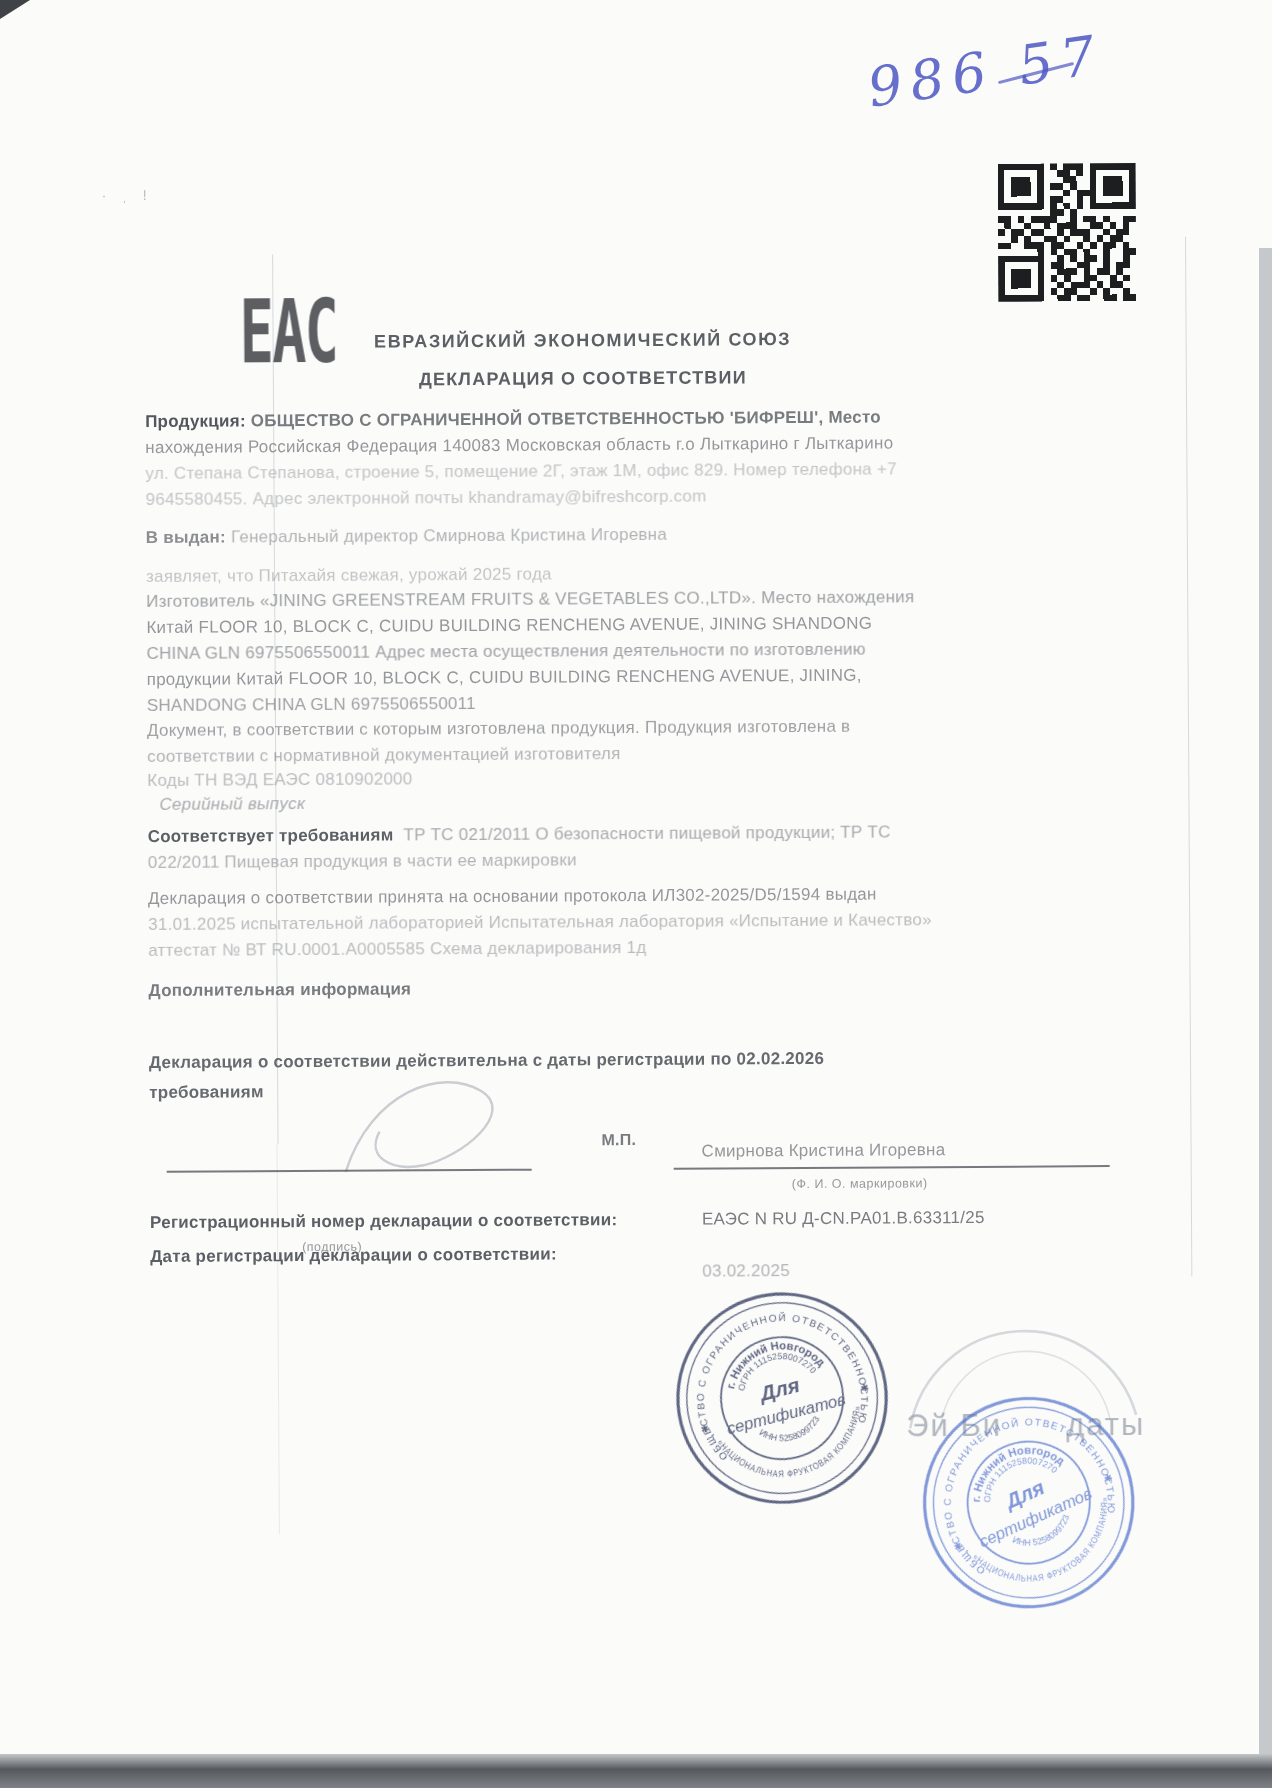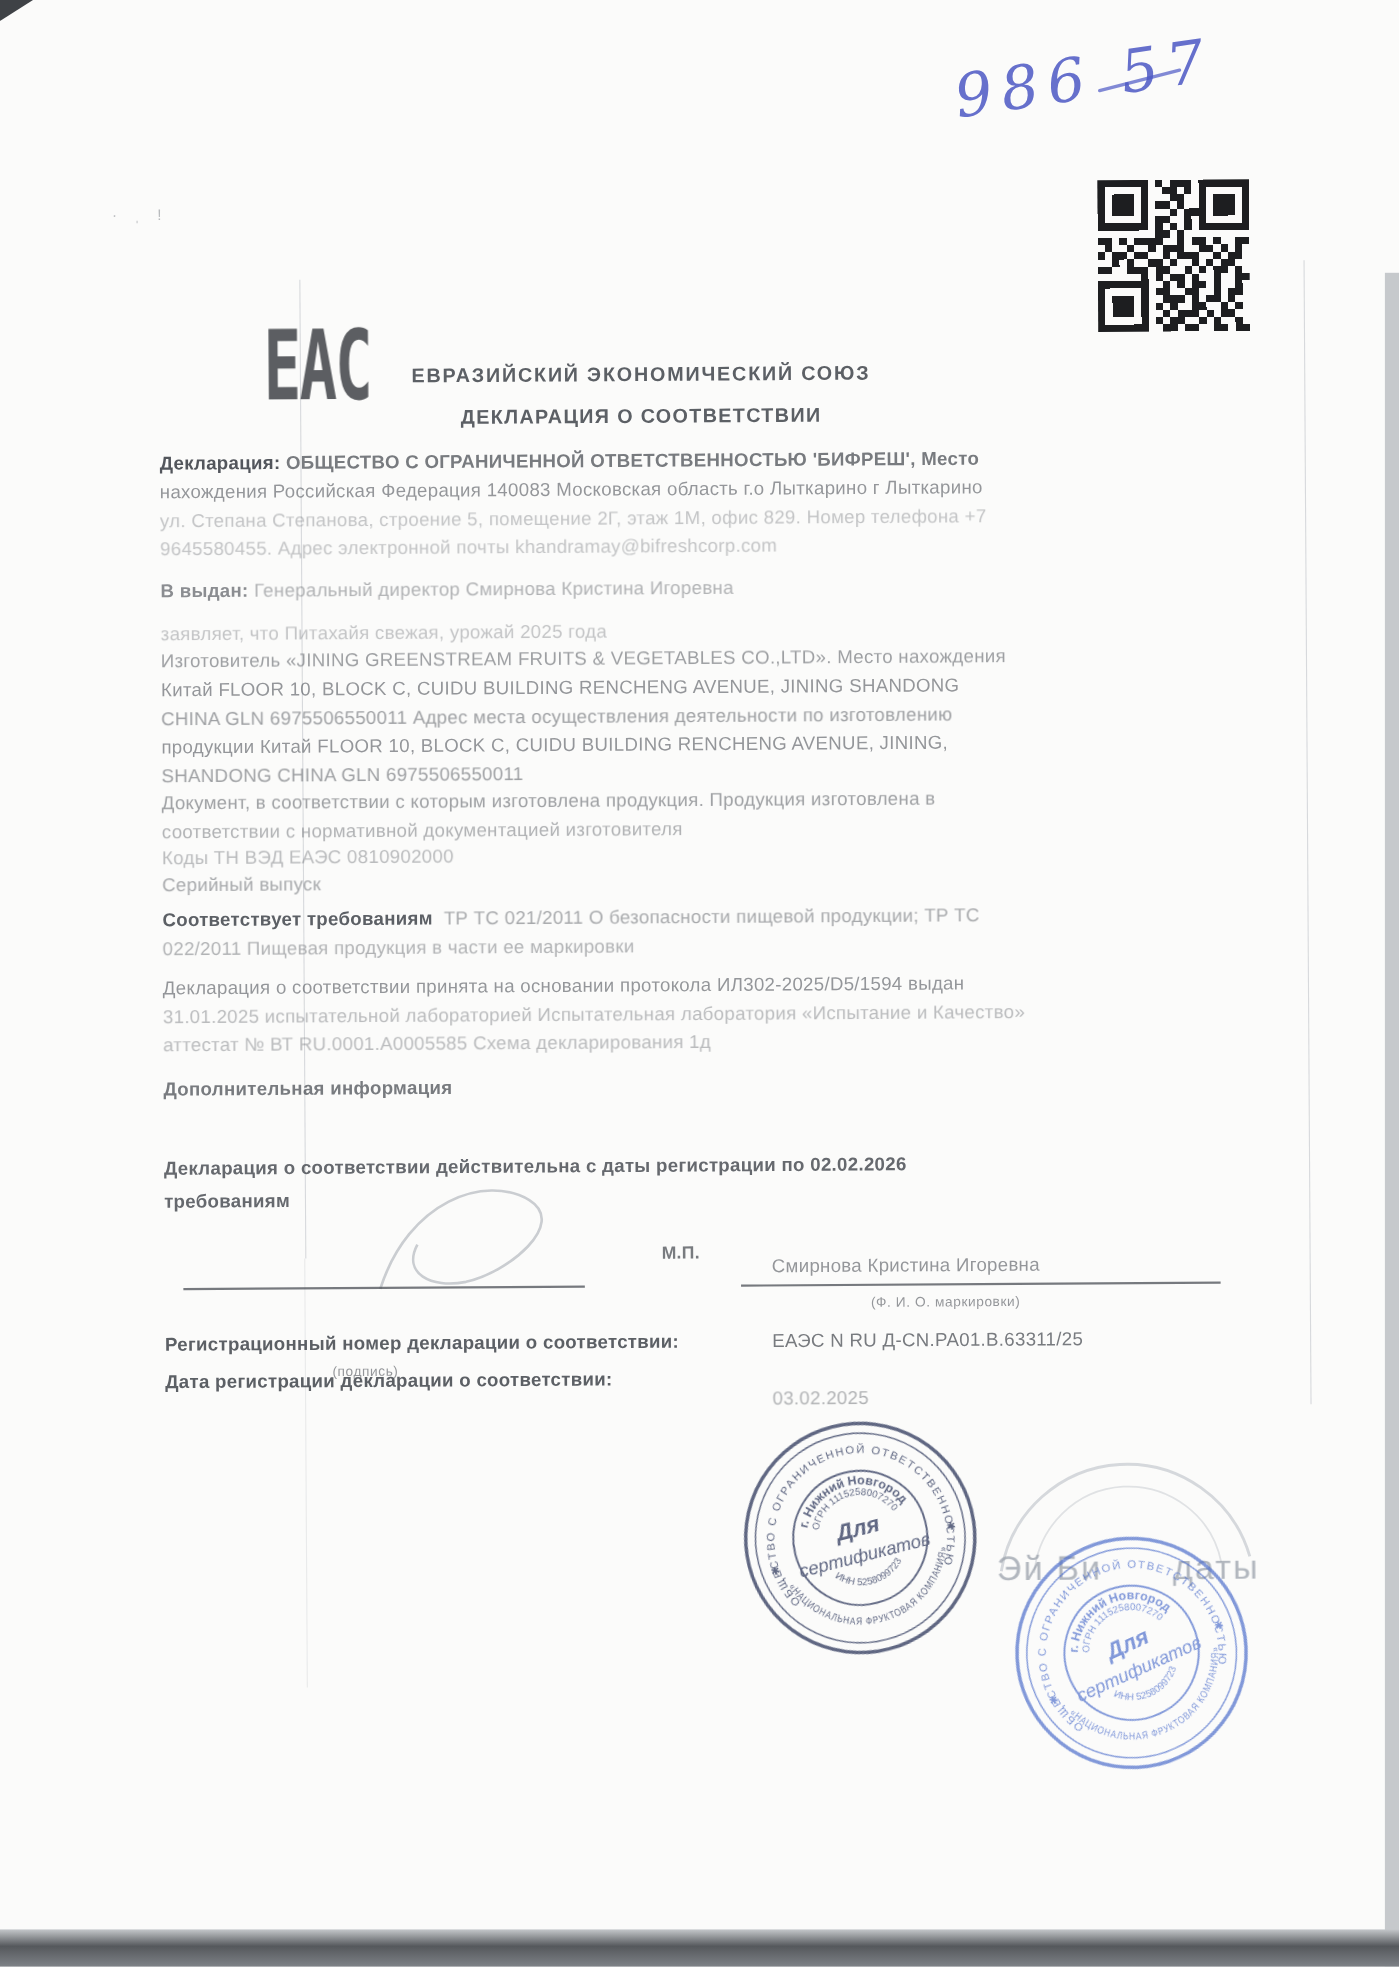--- a/index.html
+++ b/index.html
@@ -289,40 +289,40 @@
 
     <div class="fold" style="left:276px;top:252px;height:890px;"></div>
     <div class="fold" style="left:275px;top:1142px;height:390px;opacity:.5;"></div>
     <div class="fold" style="left:1189px;top:240px;height:1040px;"></div>
 
     <div id="eac-logo">ЕАС</div>
 
     <div class="title" style="top:330px;">ЕВРАЗИЙСКИЙ ЭКОНОМИЧЕСКИЙ СОЮЗ</div>
     <div class="title" style="top:368px;letter-spacing:1.2px;">ДЕКЛАРАЦИЯ О СООТВЕТСТВИИ</div>
 
-    <div class="ln" style="left:148px;top:407px;"><span class="b o90">Декларация:</span> <span class="b o70">ОБЩЕСТВО С ОГРАНИЧЕННОЙ ОТВЕТСТВЕННОСТЬЮ 'БИФРЕШ', Место</span></div>
+    <div class="ln" style="left:148px;top:407px;"><span class="b o90">Продукция:</span> <span class="b o70">ОБЩЕСТВО С ОГРАНИЧЕННОЙ ОТВЕТСТВЕННОСТЬЮ 'БИФРЕШ', Место</span></div>
     <div class="ln o55" style="left:148px;top:433px;">нахождения  Российская Федерация  140083  Московская область  г.о  Лыткарино  г  Лыткарино</div>
     <div class="ln o30" style="left:148px;top:459px;">ул. Степана Степанова, строение 5, помещение 2Г, этаж 1М, офис 829. Номер телефона +7</div>
     <div class="ln o30" style="left:148px;top:485px;">9645580455. Адрес электронной почты  khandramay@bifreshcorp.com</div>
 
     <div class="ln" style="left:148px;top:523px;"><span class="b o60">В выдан:</span> <span class="o40">Генеральный директор Смирнова Кристина Игоревна</span></div>
 
     <div class="ln o30" style="left:148px;top:562px;">заявляет, что Питахайя свежая, урожай 2025 года</div>
 
     <div class="ln o50" style="left:148px;top:587px;">Изготовитель «JINING GREENSTREAM FRUITS &amp; VEGETABLES CO.,LTD». Место нахождения</div>
     <div class="ln o55" style="left:148px;top:613px;">Китай  FLOOR 10, BLOCK C, CUIDU BUILDING  RENCHENG AVENUE, JINING  SHANDONG</div>
     <div class="ln o50" style="left:148px;top:639px;">CHINA  GLN 6975506550011  Адрес места осуществления деятельности по изготовлению</div>
     <div class="ln o55" style="left:148px;top:665px;">продукции  Китай  FLOOR 10, BLOCK C, CUIDU BUILDING  RENCHENG AVENUE, JINING,</div>
     <div class="ln o50" style="left:148px;top:691px;">SHANDONG  CHINA  GLN 6975506550011</div>
 
     <div class="ln o50" style="left:148px;top:716px;">Документ, в соответствии с которым изготовлена продукция. Продукция изготовлена в</div>
     <div class="ln o40" style="left:148px;top:742px;">соответствии с нормативной документацией изготовителя</div>
 
     <div class="ln o35" style="left:148px;top:766px;">Коды ТН ВЭД ЕАЭС  0810902000</div>
-    <div class="ln o45" style="left:148px;top:790px;">Серийный выпуск</div>
+    <div class="ln o45" style="left:160px;top:790px;font-style:italic;">Серийный выпуск</div>
 
     <div class="ln" style="left:148px;top:822px;"><span class="b o85" style="opacity:.85">Соответствует требованиям</span>&nbsp;&nbsp;<span class="o45">ТР ТС 021/2011 О безопасности пищевой продукции; ТР ТС</span></div>
     <div class="ln o40" style="left:148px;top:848px;">022/2011 Пищевая продукция в части ее маркировки</div>
 
     <div class="ln o55" style="left:148px;top:884px;">Декларация о соответствии принята на основании протокола ИЛ302-2025/D5/1594 выдан</div>
     <div class="ln o35" style="left:148px;top:910px;">31.01.2025 испытательной лабораторией Испытательная лаборатория «Испытание и Качество»</div>
     <div class="ln o35" style="left:148px;top:936px;">аттестат № ВТ RU.0001.А0005585  Схема декларирования 1д</div>
 
     <div class="ln b o70" style="left:148px;top:976px;">Дополнительная информация</div>
 

